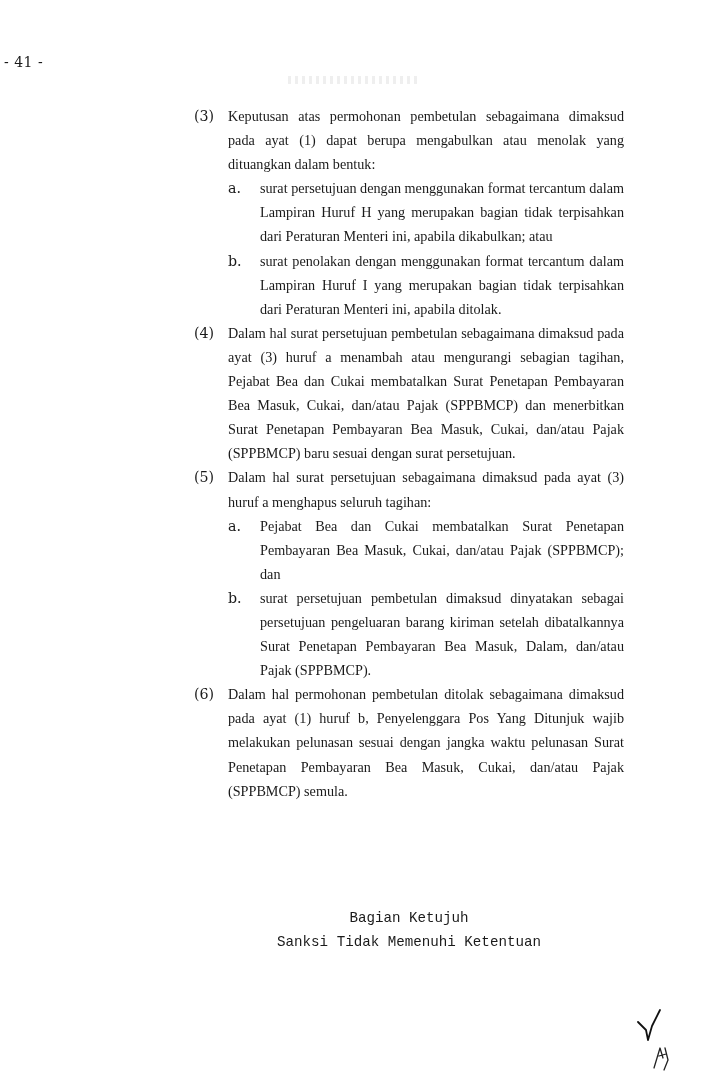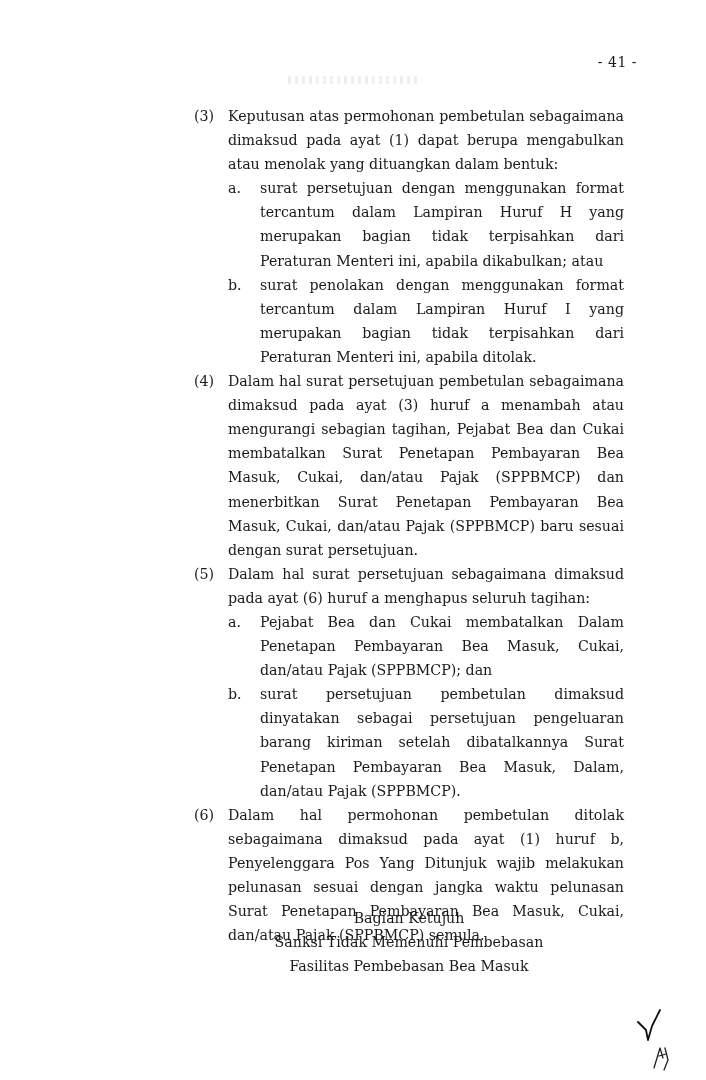--- a/index.html
+++ b/index.html
@@ -1,30 +1,30 @@
 <!DOCTYPE html>
 <html><head>
 <meta charset="utf-8">
 <style>
   html, body { margin: 0; padding: 0; background: #ffffff; }
   body { width: 706px; height: 1080px; position: relative; overflow: hidden;
          font-family: "DejaVu Serif", "Liberation Serif", serif; color: #1a1a1a; }
-  .page-num { position: absolute; top: 54px; left: 0; width: 637px; text-align: right;
+  .page-num { position: absolute; top: 54px; left: 0; width: 637px; text-align: left;
               font-size: 14px; letter-spacing: 0.5px; padding-left: 4px; box-sizing: border-box; }
   .ghost { position: absolute; top: 76px; left: 288px; width: 130px; height: 8px;
            background: repeating-linear-gradient(90deg, #e4e4e4 0 3px, transparent 3px 7px); opacity: 0.6; }
   .body-text { position: absolute; top: 104px; left: 194px; width: 430px; font-size: 14.2px; line-height: 24.1px; }
   .para { position: relative; padding-left: 34px; }
   .para .num { position: absolute; left: 0; top: 0; }
-  .para .txt { text-align: justify; text-align-last: left; }
+  .para .txt { text-align: justify; text-align-last: left; font-family: Liberation Serif, serif; }
   .sub { position: relative; padding-left: 32px; }
   .sub .ltr { position: absolute; left: 0; top: 0; }
   .sub .txt { text-align: justify; }
   .heading { position: absolute; top: 906px; left: 0; width: 706px; padding-left: 112px; box-sizing: border-box;
-             text-align: center; font-size: 14.2px; line-height: 24px; }
+             text-align: center; font-size: 14.2px; line-height: 24px; font-family: Liberation Mono, monospace; }
   .sig { position: absolute; left: 632px; top: 1004px; width: 50px; height: 70px; }
 </style>
 </head>
 <body>
 
 <div class="page-num">- 41 -</div>
 <div class="ghost"></div>
 
 <div class="body-text">
 
@@ -41,39 +41,38 @@
     </div>
   </div>
 
   <div class="para">
     <span class="num">(4)</span>
     <div class="txt">Dalam hal surat persetujuan pembetulan sebagaimana dimaksud pada ayat (3) huruf a menambah atau mengurangi sebagian tagihan, Pejabat Bea dan Cukai membatalkan Surat Penetapan Pembayaran Bea Masuk, Cukai, dan/atau Pajak (SPPBMCP) dan menerbitkan Surat Penetapan Pembayaran Bea Masuk, Cukai, dan/atau Pajak (SPPBMCP) baru sesuai dengan surat persetujuan.</div>
   </div>
 
   <div class="para">
     <span class="num">(5)</span>
-    <div class="txt">Dalam hal surat persetujuan sebagaimana dimaksud pada ayat (6) huruf a menghapus seluruh tagihan:</div>
+    <div class="txt">Dalam hal surat persetujuan sebagaimana dimaksud pada ayat (3) huruf a menghapus seluruh tagihan:</div>
     <div class="sub">
       <span class="ltr">a.</span>
-      <div class="txt">Pejabat Bea dan Cukai membatalkan Dalam Penetapan Pembayaran Bea Masuk, Cukai, dan/atau Pajak (SPPBMCP); dan</div>
+      <div class="txt">Pejabat Bea dan Cukai membatalkan Surat Penetapan Pembayaran Bea Masuk, Cukai, dan/atau Pajak (SPPBMCP); dan</div>
     </div>
     <div class="sub">
       <span class="ltr">b.</span>
       <div class="txt">surat persetujuan pembetulan dimaksud dinyatakan sebagai persetujuan pengeluaran barang kiriman setelah dibatalkannya Surat Penetapan Pembayaran Bea Masuk, Dalam, dan/atau Pajak (SPPBMCP).</div>
     </div>
   </div>
 
   <div class="para">
     <span class="num">(6)</span>
     <div class="txt">Dalam hal permohonan pembetulan ditolak sebagaimana dimaksud pada ayat (1) huruf b, Penyelenggara Pos Yang Ditunjuk wajib melakukan pelunasan sesuai dengan jangka waktu pelunasan Surat Penetapan Pembayaran Bea Masuk, Cukai, dan/atau Pajak (SPPBMCP) semula.</div>
   </div>
 </div>
 
 <div class="heading">
   <div>Bagian Ketujuh</div>
-  <div>Sanksi Tidak Memenuhi Pembebasan</div>
-  <div>Fasilitas Pembebasan Bea Masuk</div>
+  <div>Sanksi Tidak Memenuhi Ketentuan</div>
 </div>
 
 <svg class="sig" viewBox="0 0 50 70">
   <path d="M6 18 L14 26 L16 36 L20 22 L28 6" fill="none" stroke="#111" stroke-width="1.8" stroke-linecap="round" stroke-linejoin="round"></path>
   <path d="M22 64 L28 44 L31 54 M27 52 L34 50 M33 44 L36 56 L32 66" fill="none" stroke="#222" stroke-width="1.3" stroke-linecap="round" stroke-linejoin="round"></path>
 </svg>
 
 </body></html>

